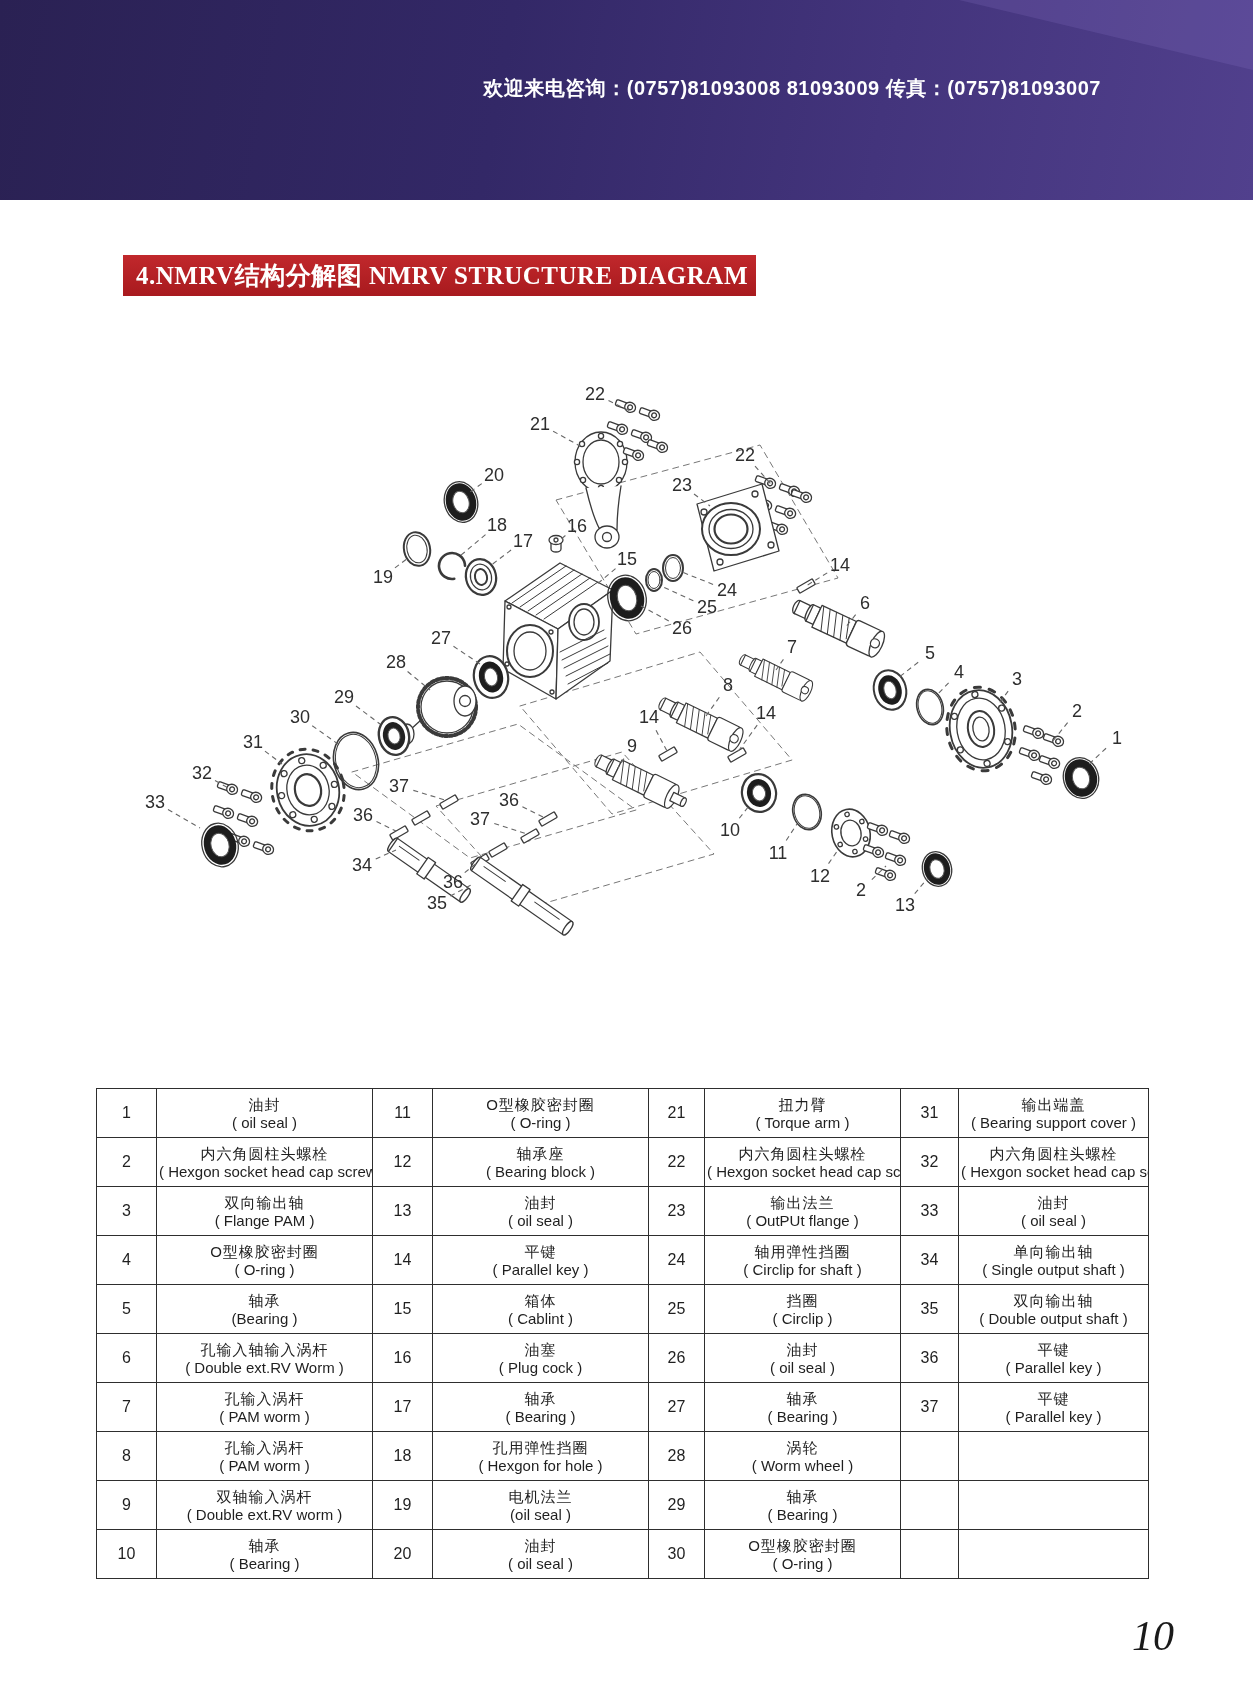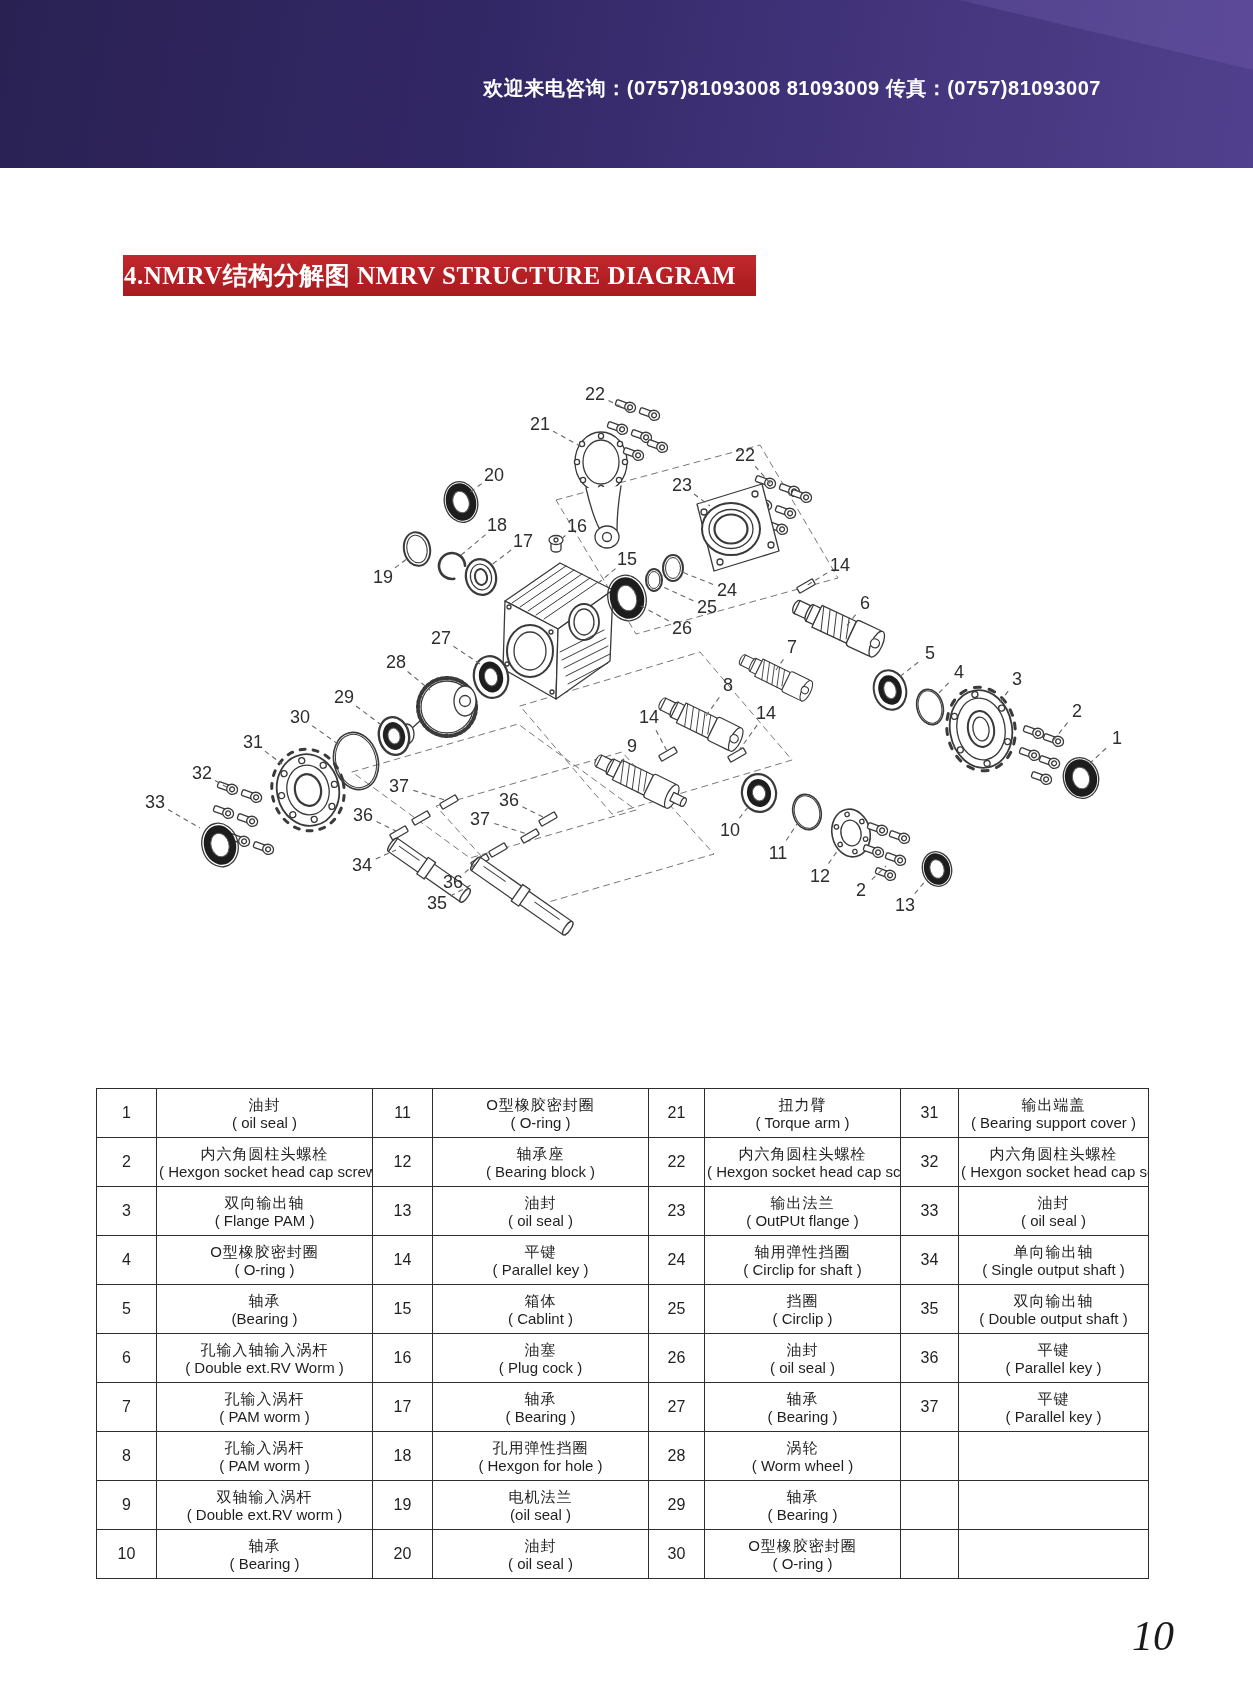--- a/index.html
+++ b/index.html
@@ -1,29 +1,29 @@
 <!DOCTYPE html>
 <html><head>
 <meta charset="utf-8">
 <style>
   html,body{margin:0;padding:0;background:#888;}
   .page{position:relative;width:1253px;height:1701px;background:#fff;margin:0 auto;
         font-family:"Liberation Sans","DejaVu Sans",sans-serif;overflow:hidden;}
   
-  .header-band{position:absolute;left:0;top:0;width:1253px;height:168px;
+  .header-band{position:absolute;left:0;top:0;width:1253px;height:200px;
     background:linear-gradient(100deg,#2a2153 0%,#332867 40%,#43347c 70%,#51408d 100%);}
   .header-band::after{content:"";position:absolute;right:0;top:0;width:420px;height:70px;
     background:rgba(150,130,210,.18);clip-path:polygon(30% 0,100% 0,100% 100%);}
   .header-text{position:absolute;right:152px;top:72px;text-align:left;color:#fff;
     font-weight:bold;font-size:20px;line-height:33px;letter-spacing:.5px;white-space:nowrap;}
   
   .title-bar{position:absolute;left:123px;top:255px;width:633px;height:41px;box-sizing:border-box;
     background:linear-gradient(#c1282c,#a81a1e);color:#fff;
     font-family:"Liberation Serif","DejaVu Serif",serif;font-weight:bold;font-size:25px;
-    line-height:41px;padding-left:1px;letter-spacing:.5px;white-space:nowrap;}
+    line-height:41px;padding-left:13px;letter-spacing:.5px;white-space:nowrap;}
   
   .diagram-svg{position:absolute;left:0;top:0;width:1253px;height:1701px;}
   .diagram-labels{position:absolute;left:0;top:0;width:1253px;height:1701px;pointer-events:none;}
   .part-label{position:absolute;transform:translate(-50%,-50%);font-size:18px;color:#2e2e2e;
     font-family:"Liberation Sans","DejaVu Sans",sans-serif;}
   
   .parts-table{position:absolute;left:96px;top:1088px;width:1052px;border-collapse:collapse;
     table-layout:fixed;background:#fff;}
   .parts-table td{border:1.6px solid #2e2e2e;text-align:center;vertical-align:middle;
     color:#1f1f1f;padding:2px 2px;overflow:hidden;}

